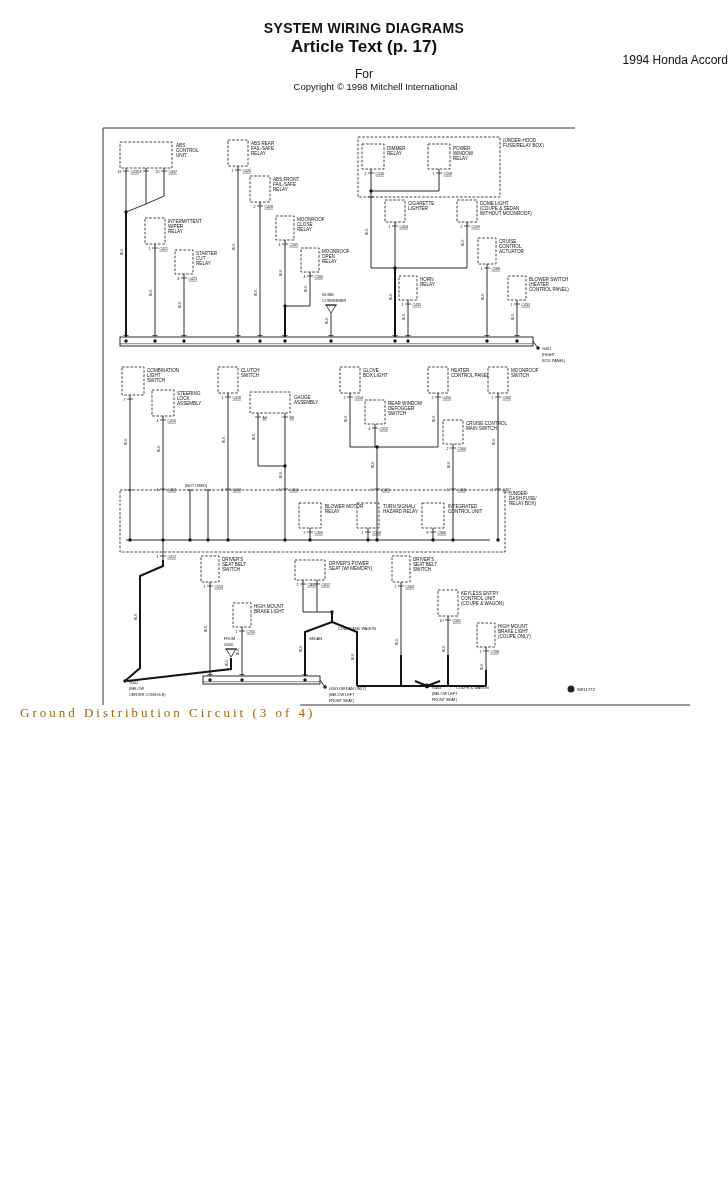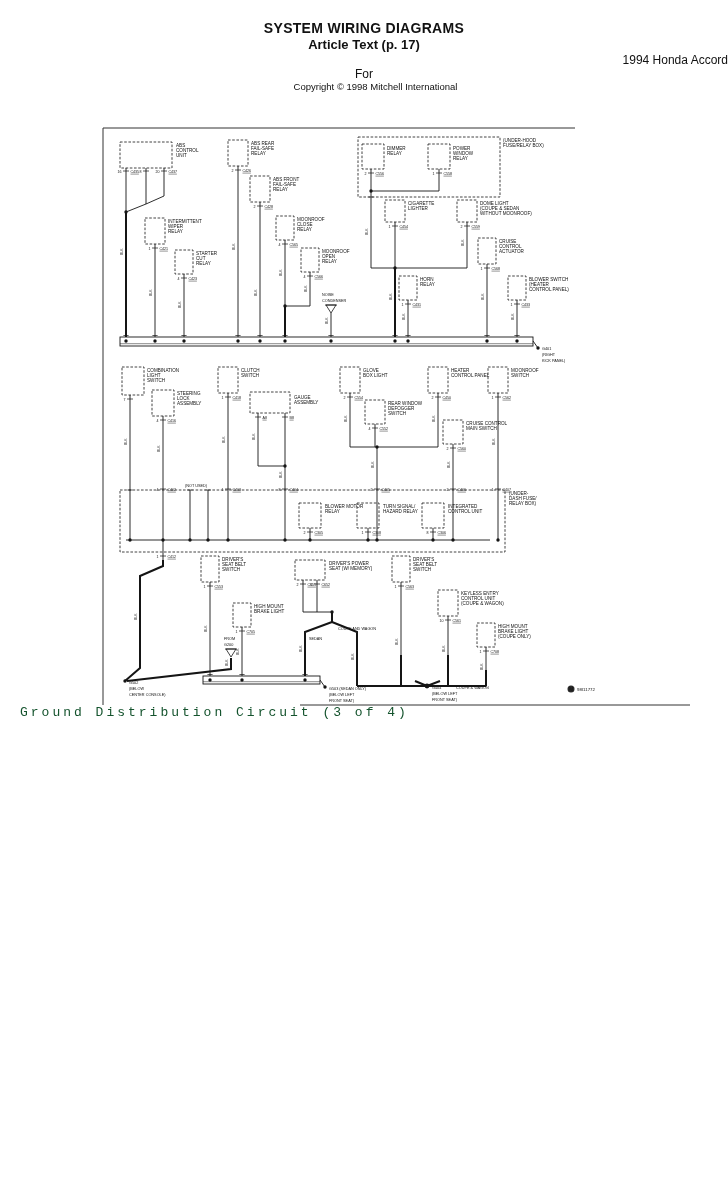--- a/index.html
+++ b/index.html
@@ -1,26 +1,26 @@
 <!DOCTYPE html>
 <html><head>
 <meta charset="utf-8">
 <style>
   html,body{margin:0;padding:0;background:#ffffff;}
   #page{position:relative;width:728px;height:1080px;background:#fff;overflow:hidden;
         font-family:"Liberation Sans",sans-serif;color:#111;}
   .hline{position:absolute;left:0;right:0;text-align:center;white-space:pre;}
   #h-title   {top:20px;font-size:14px;font-weight:bold;letter-spacing:.3px;}
-  #h-sub     {top:37px;font-size:13px;font-weight:bold;text-align:center;}
+  #h-sub     {top:37px;font-size:17px;font-weight:bold;text-align:center;}
   #h-vehicle {top:53px;font-size:12px;text-align:right;}
   #h-for     {top:67px;font-size:12px;}
   #h-copy    {top:81px;font-size:9.5px;padding-left:23px;}
   #h-date    {top:92px;font-size:9.5px;}
-  #caption{position:absolute;left:20px;top:705px;font-family:Liberation Mono, monospace;
-           font-size:13px;letter-spacing:3px;color:#14532d;white-space:pre;}
+  #caption{position:absolute;left:20px;top:705px;font-family:Liberation Serif, serif;
+           font-size:13px;letter-spacing:3px;color:#a16207;white-space:pre;}
   #diagram-svg{position:absolute;left:0;top:0;}
   #diagram-svg text{font-family:"Liberation Sans",sans-serif;fill:#111;}
 </style>
 </head>
 <body>
 
 <div id="page">
   <div class="hline" id="h-title">SYSTEM WIRING DIAGRAMS</div>
   <div class="hline" id="h-sub">Article Text (p. 17)</div>
   <div class="hline" id="h-vehicle">1994 Honda Accord</div>

